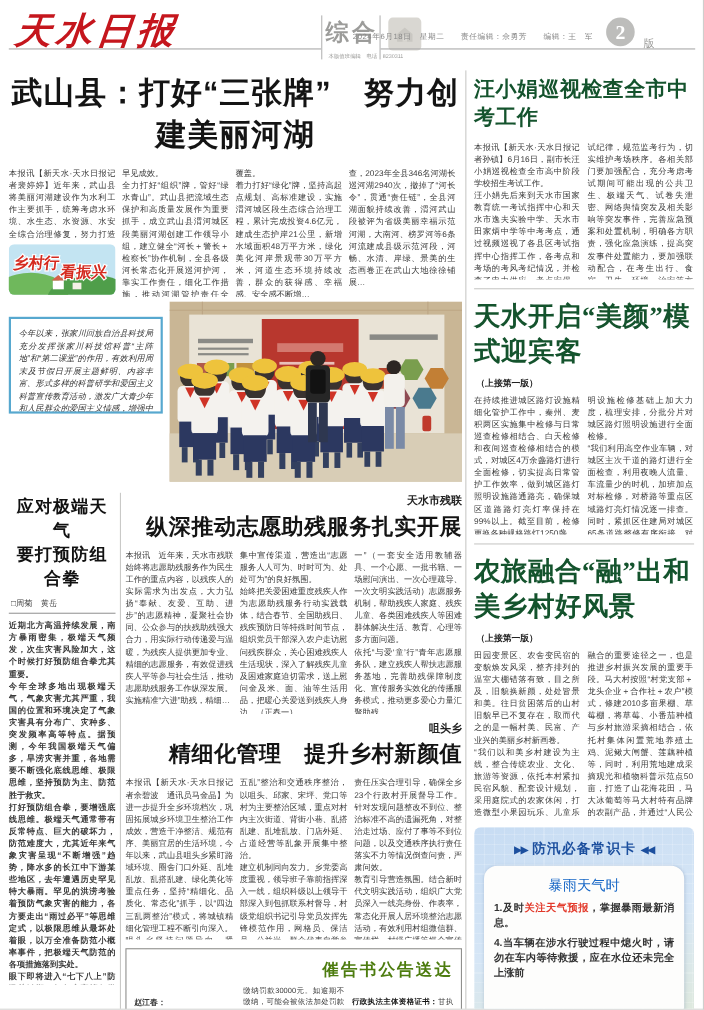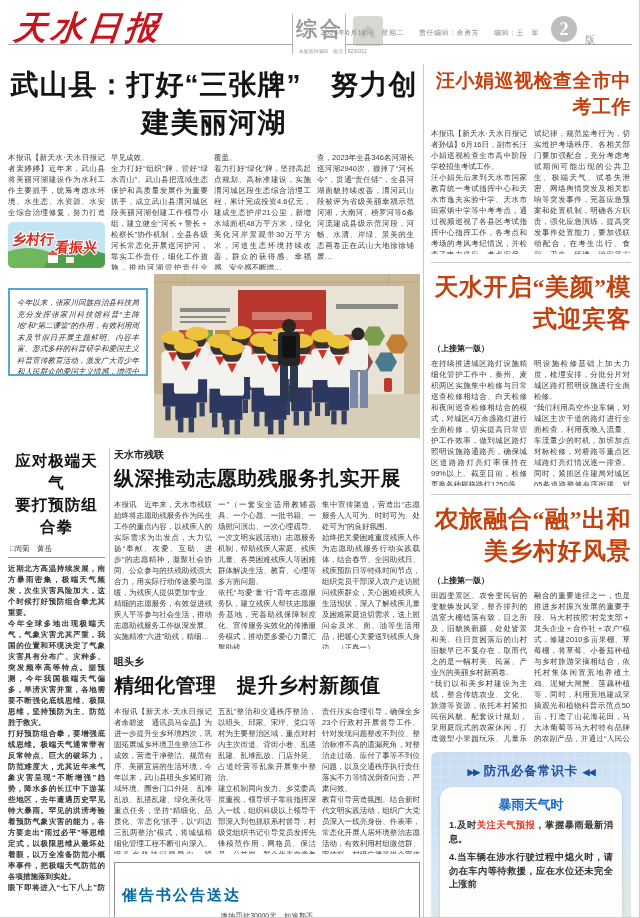--- a/index.html
+++ b/index.html
@@ -62,42 +62,42 @@
   .leftcol { width:97px; display:flex; flex-direction:column; }
   .lc-h { font-size:15.5px; font-weight:900; color:#111; text-align:center; line-height:22px;
           letter-spacing:1px; margin-top:4px; }
   .lc-by { font-size:7.5px; color:#444; border-bottom:1px solid #999; padding:6px 2px 3px 2px;
            margin-bottom:5px; }
   .lc-body { flex:0 0 332px;font-weight:bold; }
 
   .v-div2 { width:1px; background:#c9c9c7; margin:2px 4px 0 4px; }
   .centercol { width:306px; }
 
-  .kicker { text-align:left; font-size:10px; font-weight:bold; color:#222; margin-top:2px; }
-  .h2c { text-align:left; font-size:20px; font-weight:900; color:#141414; letter-spacing:.5px;
+  .kicker { text-align:right; font-size:10px; font-weight:bold; color:#222; margin-top:2px; }
+  .h2c { text-align:right; font-size:20px; font-weight:900; color:#141414; letter-spacing:.5px;
          margin:3px 0 7px 0; }
   .cols3 { display:flex; gap:6px; }
   .cols3 .bt { width:98px; }
   .canlian .bt { height:150px; }
   .juitou .bt { height:148px; }
 
   
   .notice { border:1px solid #8f8f8d; margin-top:8px; padding:5px 7px 6px 7px; }
-  .notice-title { text-align:left; font-size:15px; font-weight:900; color:#0369a1;
-                  letter-spacing:2px; margin:18px 0 6px 0; }
+  .notice-title { text-align:right; font-size:15px; font-weight:900; color:#4d7c0f;
+                  letter-spacing:2px; margin:4px 0 6px 0; }
   .ncols { display:flex; gap:7px; }
   .ncol { width:94px; font-size:6.8px; line-height:10px; color:#3a3a3a; text-align:justify;
           white-space:pre-line; height:100px; overflow:hidden; }
   .n-addr { font-weight:bold; font-size:7.2px; }
   .ninfo { height:100px; overflow:hidden; font-size:6.8px; line-height:10px; color:#3a3a3a; }
   .ninfo b { font-weight:bold; color:#111; }
 
   
   .rail section { padding:0 0 0 4px; }
-  .h2r { text-align:right; font-size:19px; font-weight:900; color:#c2410c; margin:8px 0 8px 0;
+  .h2r { text-align:left; font-size:19px; font-weight:900; color:#14532d; margin:8px 0 8px 0;
          letter-spacing:.5px; }
   .h2serif { font-family:"Liberation Serif", serif; font-size:24px; }
   .cont { font-size:8px; font-weight:bold; color:#222; margin:0 0 4px 2px; }
   .cols2 { display:flex; gap:7px; }
   .cols2 .bt { width:96px; }
   .a1 .bt { height:126px; }
   .a2 .bt { height:128px; }
   .a3 .bt { height:152px; }
   .rail hr { border:none; border-top:1px solid #c9c9c7; margin:8px 0 2px 4px; }
 
@@ -106,21 +106,21 @@
           background:
             repeating-linear-gradient(0deg, rgba(255,255,255,.18) 0 1px, transparent 1px 9px),
             repeating-linear-gradient(90deg, rgba(255,255,255,.18) 0 1px, transparent 1px 9px),
             linear-gradient(165deg,#c7dcf3 0%, #d6e6f6 38%, #dfe9dd 70%, #edf2c9 100%);
           overflow:hidden; }
   .card-title { text-align:center; color:#1c4f9e; font-weight:900; font-size:12.5px;
                 letter-spacing:1px; margin:2px 0 7px 0; }
   .card-title .ar { font-size:9px; letter-spacing:-1px; }
   .card-inner { background:#fdfdfc; border-radius:12px; padding:9px 9px 6px 9px; height:218px;
                 position:relative; box-shadow:0 1px 3px rgba(60,90,140,.25); overflow:hidden; }
-  .card-sub { text-align:center; color:#1767c6; font-weight:700; font-size:13px; margin-bottom:5px; }
+  .card-sub { text-align:center; color:#1767c6; font-weight:400; font-size:13px; margin-bottom:5px; }
   .card-item { font-size:9.3px; line-height:13.5px; color:#333; margin-bottom:5px; font-weight:bold;
                text-align:justify; }
   .card-item .red { color:#e2392a; }
 </style>
 </head>
 <body>
 
 <div class="page">
 
   <div class="hd">
@@ -272,24 +272,24 @@
         </div>
         <div class="v-div2"></div>
 
         <div class="centercol">
           <section class="canlian">
             <div class="kicker">天水市残联</div>
             <div class="h2c">纵深推动志愿助残服务扎实开展</div>
             <div class="cols3">
               <div class="bt">本报讯　近年来，天水市残联始终将志愿助残服务作为民生工作的重点内容，以残疾人的实际需求为出发点，大力弘扬“奉献、友爱、互助、进步”的志愿精神，凝聚社会协同、公众参与的扶残助残强大合力，用实际行动传递爱与温暖，为残疾人提供更加专业、精细的志愿服务，有效促进残疾人平等参与社会生活，推动志愿助残服务工作纵深发展。
 实施精准“六进”助残，精细…</div>
+              <div class="bt">集中宣传渠道，营造出“志愿服务人人可为、时时可为、处处可为”的良好氛围。
+始终把关爱困难重度残疾人作为志愿助残服务行动实践载体，结合春节、全国助残日、残疾预防日等特殊时间节点，组织党员干部深入农户走访慰问残疾群众，关心困难残疾人生活现状，深入了解残疾儿童及困难家庭迫切需求，送上慰问金及米、面、油等生活用品，把暖心关爱送到残疾人身边。（正春一）</div>
               <div class="bt">一”（一套安全适用教辅器具、一个心愿、一批书籍、一场慰问演出、一次心理疏导、一次文明实践活动）志愿服务机制，帮助残疾人家庭、残疾儿童、各类困难残疾人等困难群体解决生活、教育、心理等多方面问题。
 依托“与爱‘童’行”青年志愿服务队，建立残疾人帮扶志愿服务基地，完善助残保障制度化、宣传服务实效化的传播服务模式，推动更多爱心力量汇聚助残…</div>
-              <div class="bt">集中宣传渠道，营造出“志愿服务人人可为、时时可为、处处可为”的良好氛围。
-始终把关爱困难重度残疾人作为志愿助残服务行动实践载体，结合春节、全国助残日、残疾预防日等特殊时间节点，组织党员干部深入农户走访慰问残疾群众，关心困难残疾人生活现状，深入了解残疾儿童及困难家庭迫切需求，送上慰问金及米、面、油等生活用品，把暖心关爱送到残疾人身边。（正春一）</div>
             </div>
           </section>
 
           <section class="juitou" style="margin-top:6px;">
             <div class="kicker">咀头乡</div>
             <div class="h2c">精细化管理　提升乡村新颜值</div>
             <div class="cols3">
               <div class="bt">本报讯【新天水·天水日报记者余碧波　通讯员马金晶】为进一步提升全乡环境档次，巩固拓展城乡环境卫生整治工作成效，营造干净整洁、规范有序、美丽宜居的生活环境，今年以来，武山县咀头乡紧盯路域环境、圈舍门口外延、乱堆乱放、乱搭乱建、绿化美化等重点任务，坚持“精细化、品质化、常态化”抓手，以“四边三乱两整治”模式，将城镇精细化管理工程不断引向深入。
 咀头乡坚持问题导向，紧扣“四边…</div>
               <div class="bt">五乱”整治和交通秩序整治，以咀头、邱家、宋坪、党口等村为主要整治区域，重点对村内主次街道、背街小巷、乱搭乱建、乱堆乱放、门店外延、占道经营等乱象开展集中整治。

